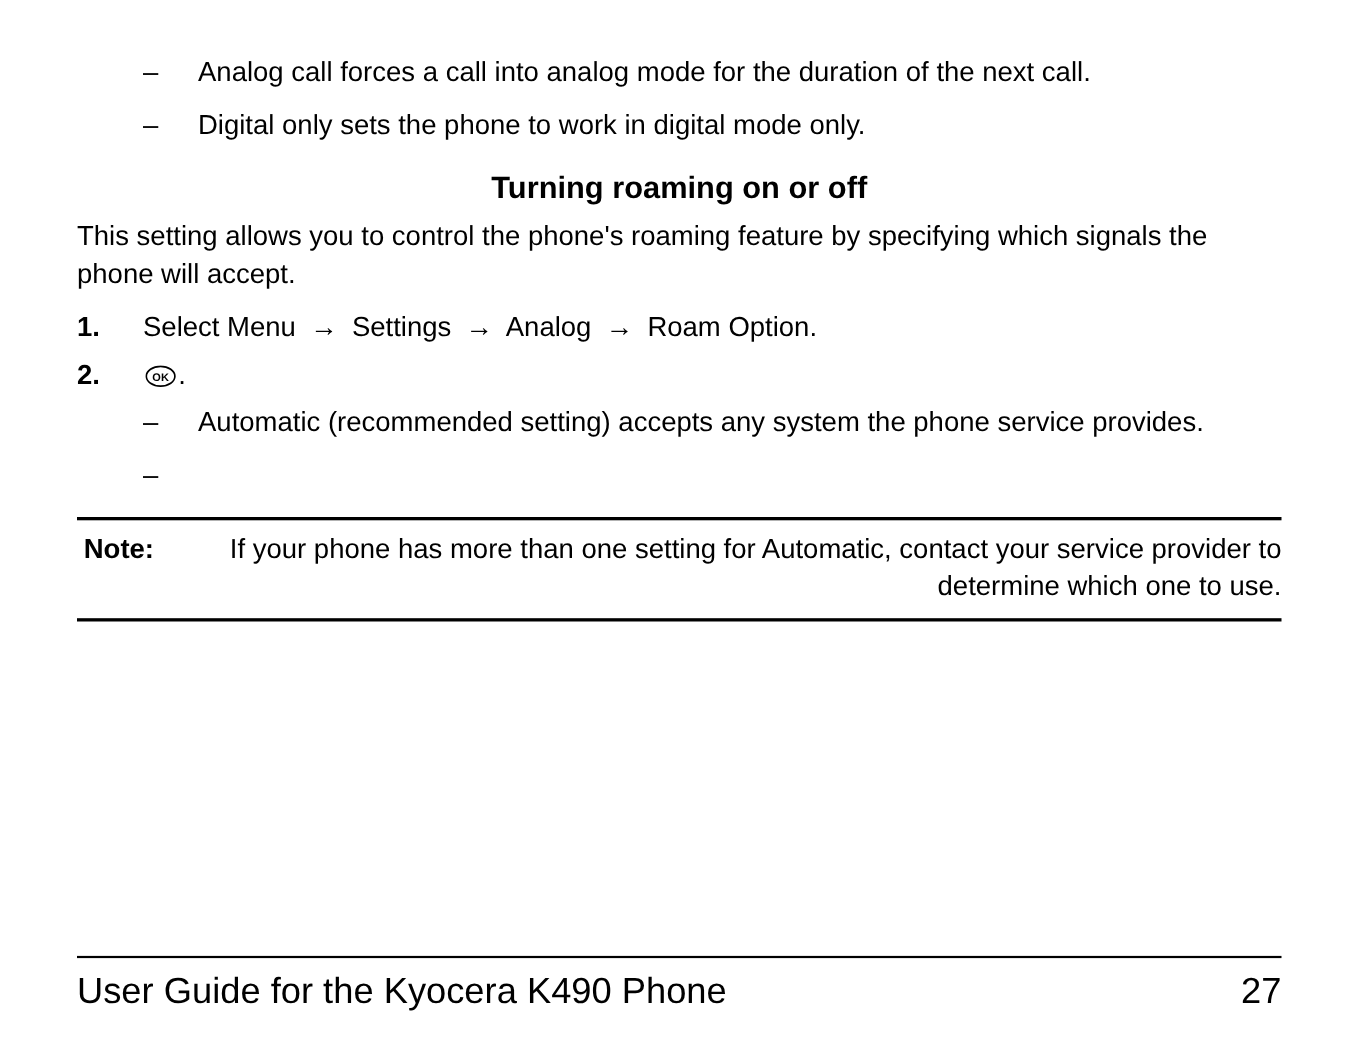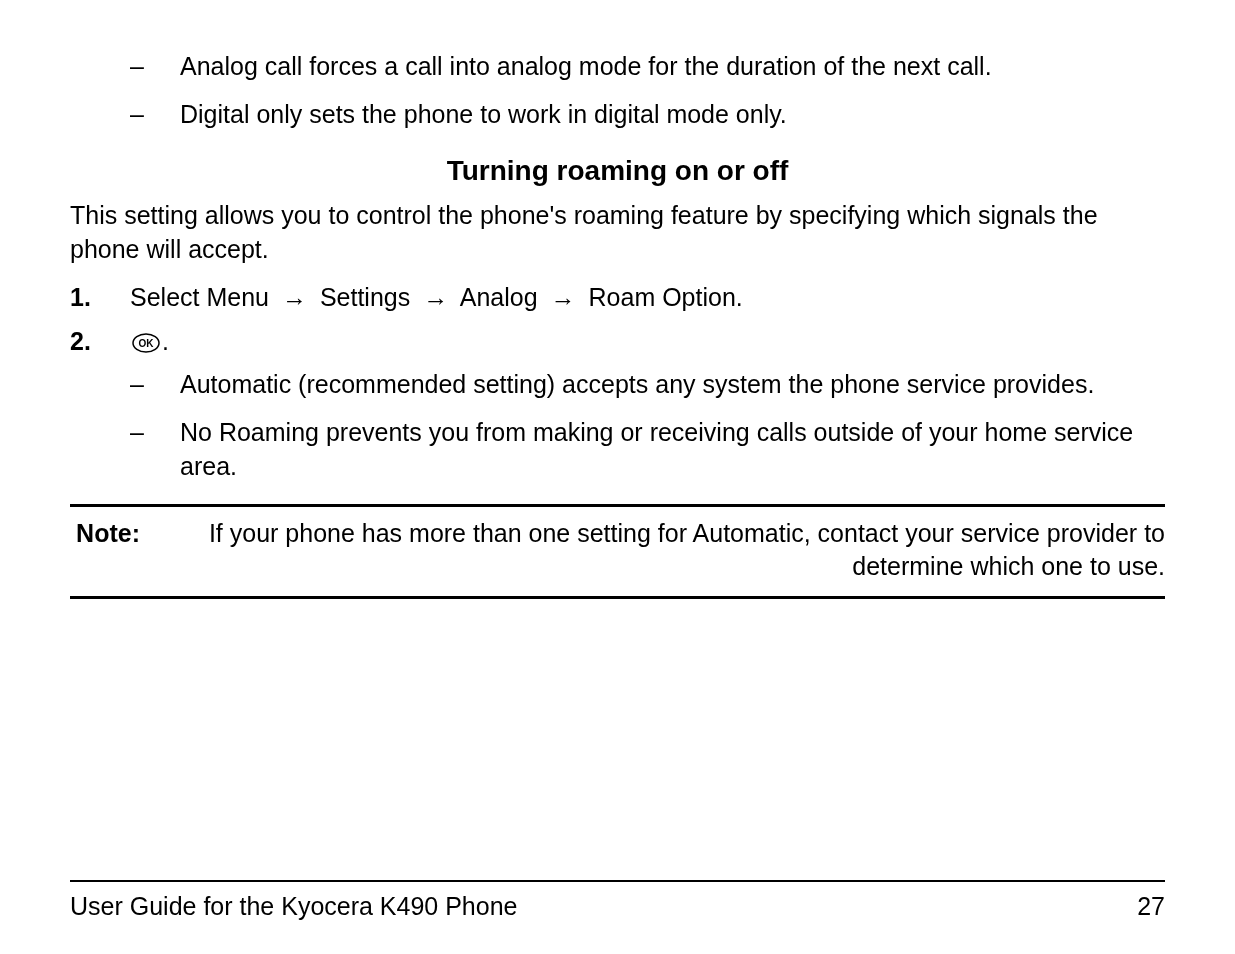--- a/index.html
+++ b/index.html
@@ -91,21 +91,21 @@
     }
     .footer {
       position: absolute;
       bottom: 30px;
       left: 70px;
       right: 70px;
       border-top: 2px solid #000;
       padding-top: 8px;
       display: flex;
       justify-content: space-between;
-      font-size: 25px;
+      font-size: 33px;
     }
     strong {
       font-weight: normal;
     }
   </style>
 </head>
 <body>
 
 <ul class="dash-list">
   <li>
@@ -154,23 +154,20 @@
 
 <ul class="dash-list">
   <li>
     <span class="dash">–</span>
     <span class="content">
       <strong>Automatic</strong><span> (recommended setting) accepts any system the phone service provides.</span>
     </span>
   </li>
   <li>
     <span class="dash">–</span>
-    <span class="content">
-      <strong>No Roaming</strong><span> prevents you from making or receiving calls outside of your home service area.</span>
-    </span>
   </li>
 </ul>
 
 <div class="note-box">
   <div class="note-flex">
     <span class="note-label">Note:</span>
     <span class="note-text">If your phone has more than one setting for Automatic, contact your service provider to determine which one to use.</span>
   </div>
 </div>
 

